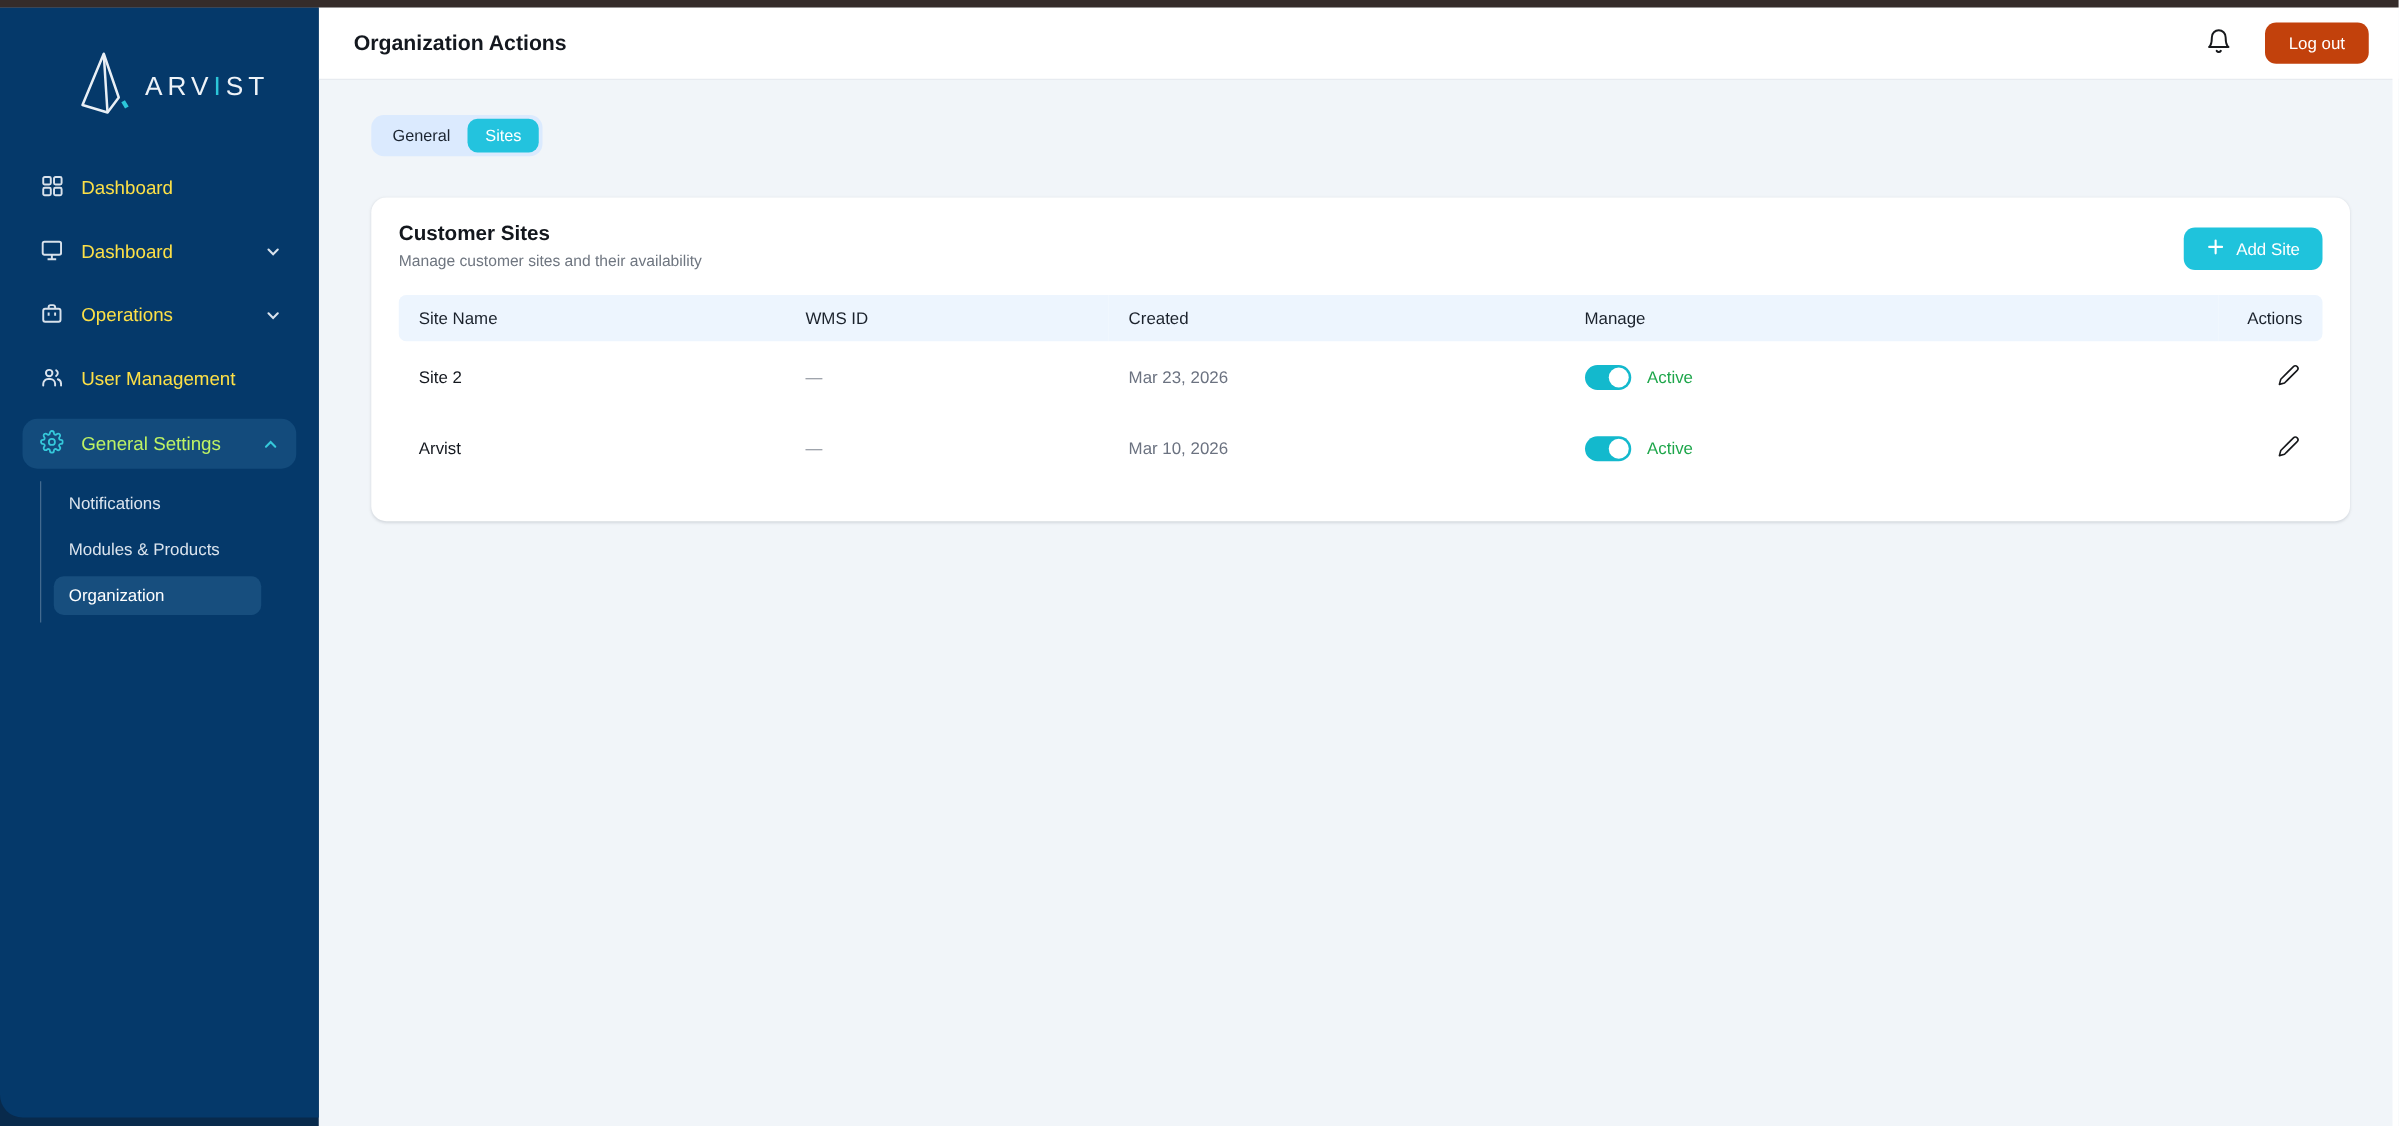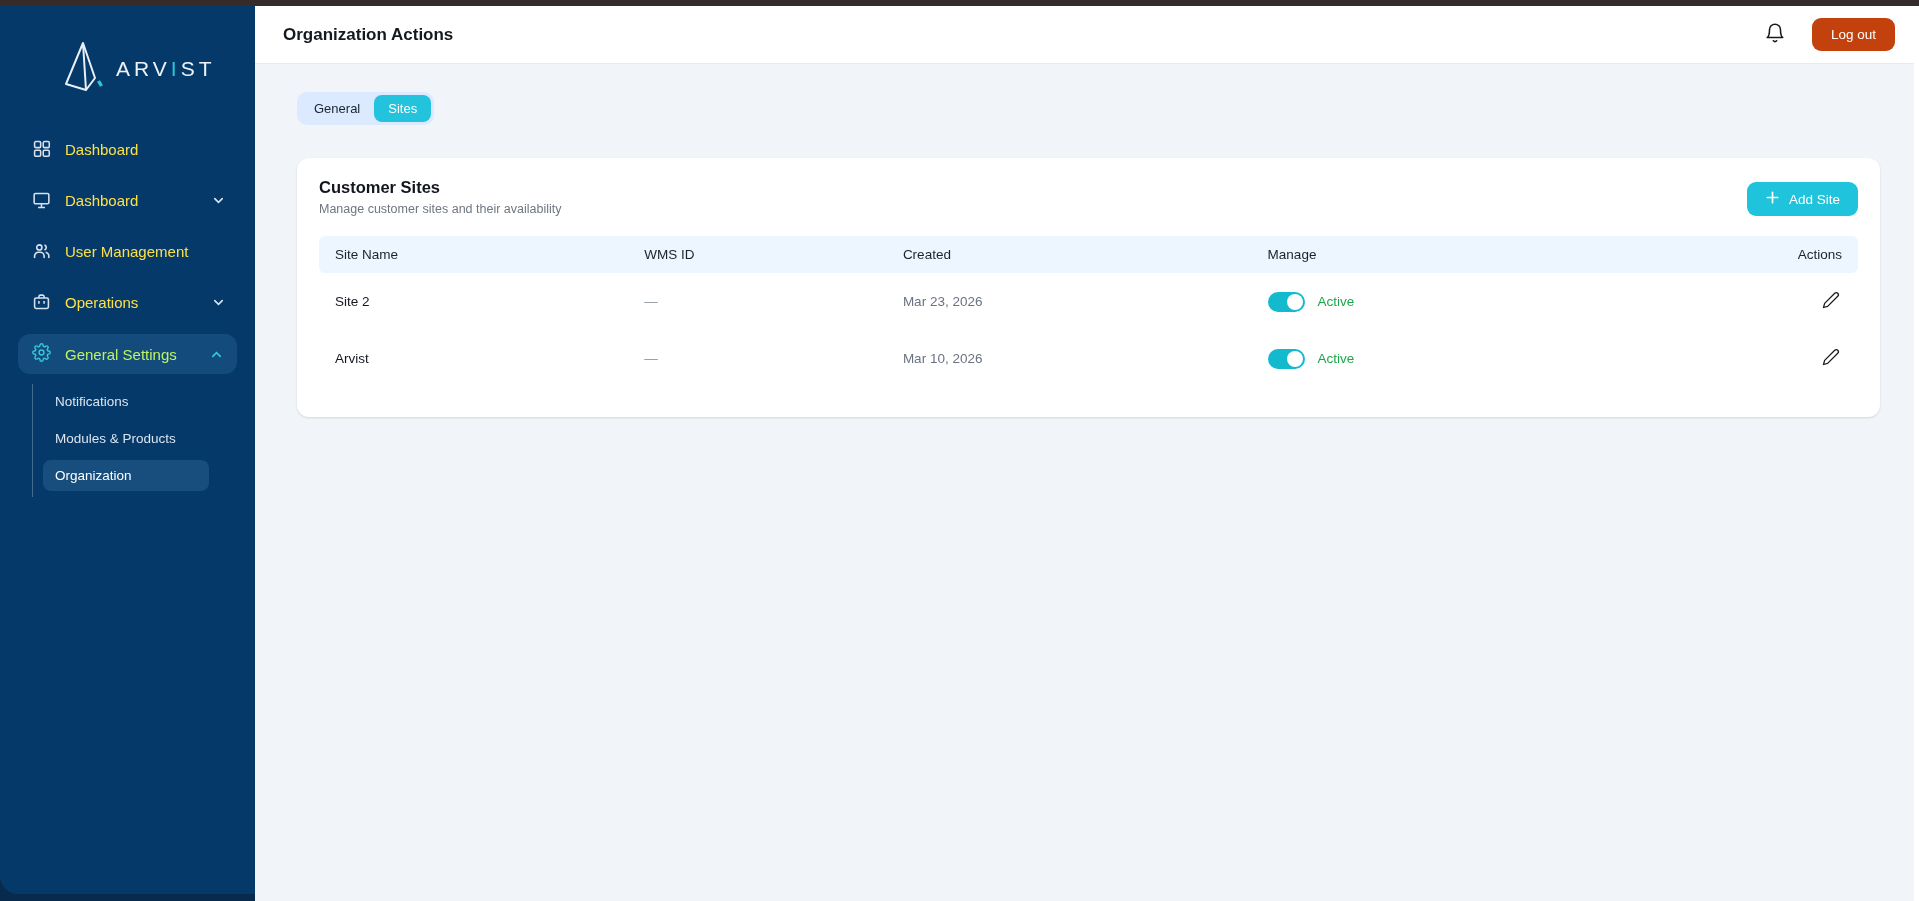--- a/index.html
+++ b/index.html
@@ -152,42 +152,42 @@
       <span class="label">Dashboard</span>
       <span class="chev">
         <svg width="13" height="13" viewBox="0 0 14 14" fill="none" stroke="#d9e2ec" stroke-width="1.8" stroke-linecap="round">
             <path d="M3 5 L7 9 L11 5"></path>
           </svg>
       </span>
     </div>
 
     <div class="nav-item">
       <span>
-        <svg width="19" height="19" viewBox="0 0 22 22" fill="none" stroke="#d9e2ec" stroke-width="1.8" stroke-linecap="round">
-          <circle cx="8.5" cy="7.5" r="3"></circle>
-            <path d="M3 19 v-1.5 A4.5 4.5 0 0 1 7.5 13 h2 A4.5 4.5 0 0 1 14 17.5 V19"></path>
-          <path d="M15 4.9 a3 3 0 0 1 0 5.2 M16.5 13.2 A4.5 4.5 0 0 1 19.5 17.4 V19"></path>
-        </svg>
-      </span>
-      <span class="label">User Management</span>
-    </div>
-
-    <div class="nav-item">
-      <span>
         <svg width="19" height="19" viewBox="0 0 22 22" fill="none" stroke="#d9e2ec" stroke-width="1.8">
           <rect x="3" y="7" width="16" height="12" rx="1.8"></rect>
           <path d="M8 7 V5.4 A1.8 1.8 0 0 1 9.8 3.6 h2.4 A1.8 1.8 0 0 1 14 5.4 V7 M8 10.5 v3 M14 10.5 v3"></path>
         </svg>
       </span>
       <span class="label">Operations</span>
       <span class="chev">
         <svg width="13" height="13" viewBox="0 0 14 14" fill="none" stroke="#d9e2ec" stroke-width="1.8" stroke-linecap="round">
             <path d="M3 5 L7 9 L11 5"></path>
           </svg>
       </span>
+    </div>
+
+    <div class="nav-item">
+      <span>
+        <svg width="19" height="19" viewBox="0 0 22 22" fill="none" stroke="#d9e2ec" stroke-width="1.8" stroke-linecap="round">
+          <circle cx="8.5" cy="7.5" r="3"></circle>
+            <path d="M3 19 v-1.5 A4.5 4.5 0 0 1 7.5 13 h2 A4.5 4.5 0 0 1 14 17.5 V19"></path>
+          <path d="M15 4.9 a3 3 0 0 1 0 5.2 M16.5 13.2 A4.5 4.5 0 0 1 19.5 17.4 V19"></path>
+        </svg>
+      </span>
+      <span class="label">User Management</span>
     </div>
 
     <div class="nav-item pill">
       <span>
         <svg width="19" height="19" viewBox="0 0 24 24" fill="none" stroke="#35c8da" stroke-width="1.8" stroke-linecap="round" stroke-linejoin="round">
           <circle cx="12" cy="12" r="3.1"></circle>
           <path d="M19.4 15a1.7 1.7 0 0 0 .34 1.87l.06.06a2 2 0 1 1-2.83 2.83l-.06-.06a1.7 1.7 0 0 0-1.87-.34 1.7 1.7 0 0 0-1 1.55V21a2 2 0 1 1-4 0v-.09a1.7 1.7 0 0 0-1-1.55 1.7 1.7 0 0 0-1.87.34l-.06.06a2 2 0 1 1-2.83-2.83l.06-.06a1.7 1.7 0 0 0 .34-1.87 1.7 1.7 0 0 0-1.55-1H3a2 2 0 1 1 0-4h.09a1.7 1.7 0 0 0 1.55-1 1.7 1.7 0 0 0-.34-1.87l-.06-.06a2 2 0 1 1 2.83-2.83l.06.06a1.7 1.7 0 0 0 1.87.34h.01a1.7 1.7 0 0 0 1-1.55V3a2 2 0 1 1 4 0v.09a1.7 1.7 0 0 0 1 1.55 1.7 1.7 0 0 0 1.87-.34l.06-.06a2 2 0 1 1 2.83 2.83l-.06.06a1.7 1.7 0 0 0-.34 1.87v.01a1.7 1.7 0 0 0 1.55 1H21a2 2 0 1 1 0 4h-.09a1.7 1.7 0 0 0-1.51 1z"></path>
         </svg>
       </span>
       <span class="label">General Settings</span>

